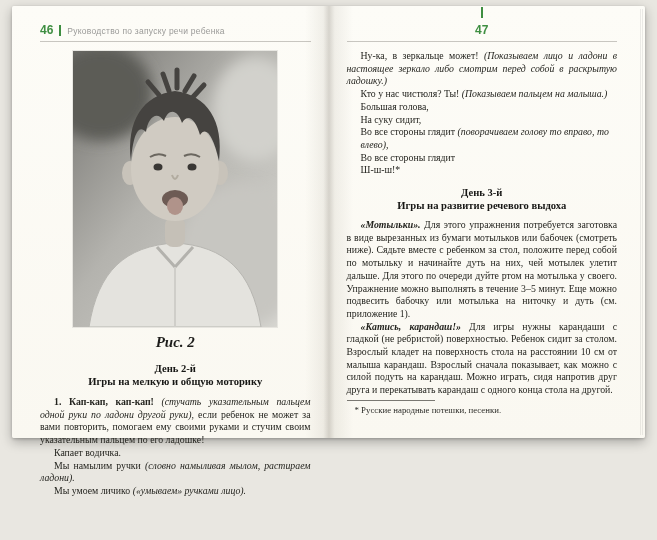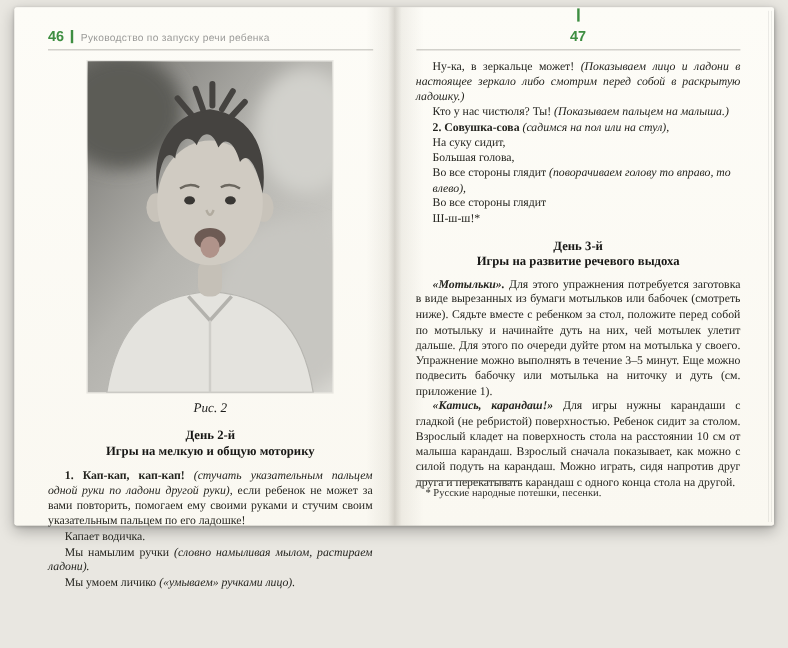--- a/index.html
+++ b/index.html
@@ -37,21 +37,21 @@
   .phead { display:flex; align-items:center; gap:6px; font-family:"Liberation Sans", sans-serif; height:13px; }
   .phead-right { justify-content:flex-end;flex-direction:column; }
   .pnum   { color:#3e8e41; font-weight:bold; font-size:12px; line-height:13px; }
   .hdiv   { width:2px; height:11px; background:#3e8e41; flex:0 0 auto; }
   .htitle { color:#9a9a98; font-size:8.5px; letter-spacing:.25px; white-space:nowrap; }
   .hpart  { color:#236b2a; font-weight:bold; font-size:9.5px; margin-left:4px; white-space:nowrap; }
   .hrule  { height:1px; background:#c8c6c0; margin-top:4px; }
 
   
   .photo-wrap { width:204px; margin:9px auto 0; box-shadow:0 0 0 1px rgba(0,0,0,.08); font-size:0; }
-  .fig-caption { text-align:center; font-weight:normal; font-style:italic; font-size:11px; margin-top:7px; color:#1d1d1b; }
+  .fig-caption { text-align:center; font-weight:bold; font-style:italic; font-size:15px; margin-top:7px; color:#1d1d1b; }
 
   
   .day-head, .day-sub { text-align:center; font-weight:bold; font-size:10.6px; line-height:13px; color:#171715; }
   .day-head { margin-top:11px; }
   .day-head.mid { margin-top:9px; }
   .day-sub.mid  { margin-bottom:7px; }
 
   
   .textblock { margin-top:8px; }
   .para {
@@ -135,23 +135,22 @@
         <span class="htitle">Начинаем заниматься</span>
         <span class="hpart">Часть 3</span>
         <span class="hdiv"></span>
         <span class="pnum">47</span>
       </div>
       <div class="hrule"></div>
 
       <div class="textblock">
         <p class="para"><span>Ну-ка, в зеркальце может! </span><span class="it">(Показываем лицо и ладони в настоящее зеркало либо смотрим перед собой в раскрытую ладошку.)</span></p>
         <p class="para"><span>Кто у нас чистюля? Ты! </span><span class="it">(Показываем пальцем на малыша.)</span></p>
-        <p class="para"><span class="b">2. Совушка-сова </span><span class="it">(садимся на пол или на стул)</span><span>,</span></p>
+        <p class="para verse"><span>Большая голова,</span></p>
         <p class="para verse"><span>На суку сидит,</span></p>
-        <p class="para verse"><span>Большая голова,</span></p>
         <p class="para verse"><span>Во все стороны глядит </span><span class="it">(поворачиваем голову то вправо, то влево),</span></p>
         <p class="para verse"><span>Во все стороны глядит</span></p>
         <p class="para verse"><span>Ш-ш-ш!*</span></p>
 
         <div class="day-head mid">День 3-й</div>
         <div class="day-sub mid">Игры на развитие речевого выдоха</div>
 
         <p class="para"><span class="bi">«Мотыльки».</span><span> Для этого упражнения потребуется заготовка в виде вырезанных из бумаги мотыльков или бабочек (смотреть ниже). Сядьте вместе с ребенком за стол, положите перед собой по мотыльку и начинайте дуть на них, чей мотылек улетит дальше. Для этого по очереди дуйте ртом на мотылька у своего. Упражнение можно выполнять в течение 3–5 минут. Еще можно подвесить бабочку или мотылька на ниточку и дуть (см. приложение 1).</span></p>
         <p class="para"><span class="bi">«Катись, карандаш!»</span><span> Для игры нужны карандаши с гладкой (не ребристой) поверхностью. Ребенок сидит за столом. Взрослый кладет на поверхность стола на расстоянии 10 см от малыша карандаш. Взрослый сначала показывает, как можно с силой подуть на карандаш. Можно играть, сидя напротив друг друга и перекатывать карандаш с одного конца стола на другой.</span></p>
       </div>

